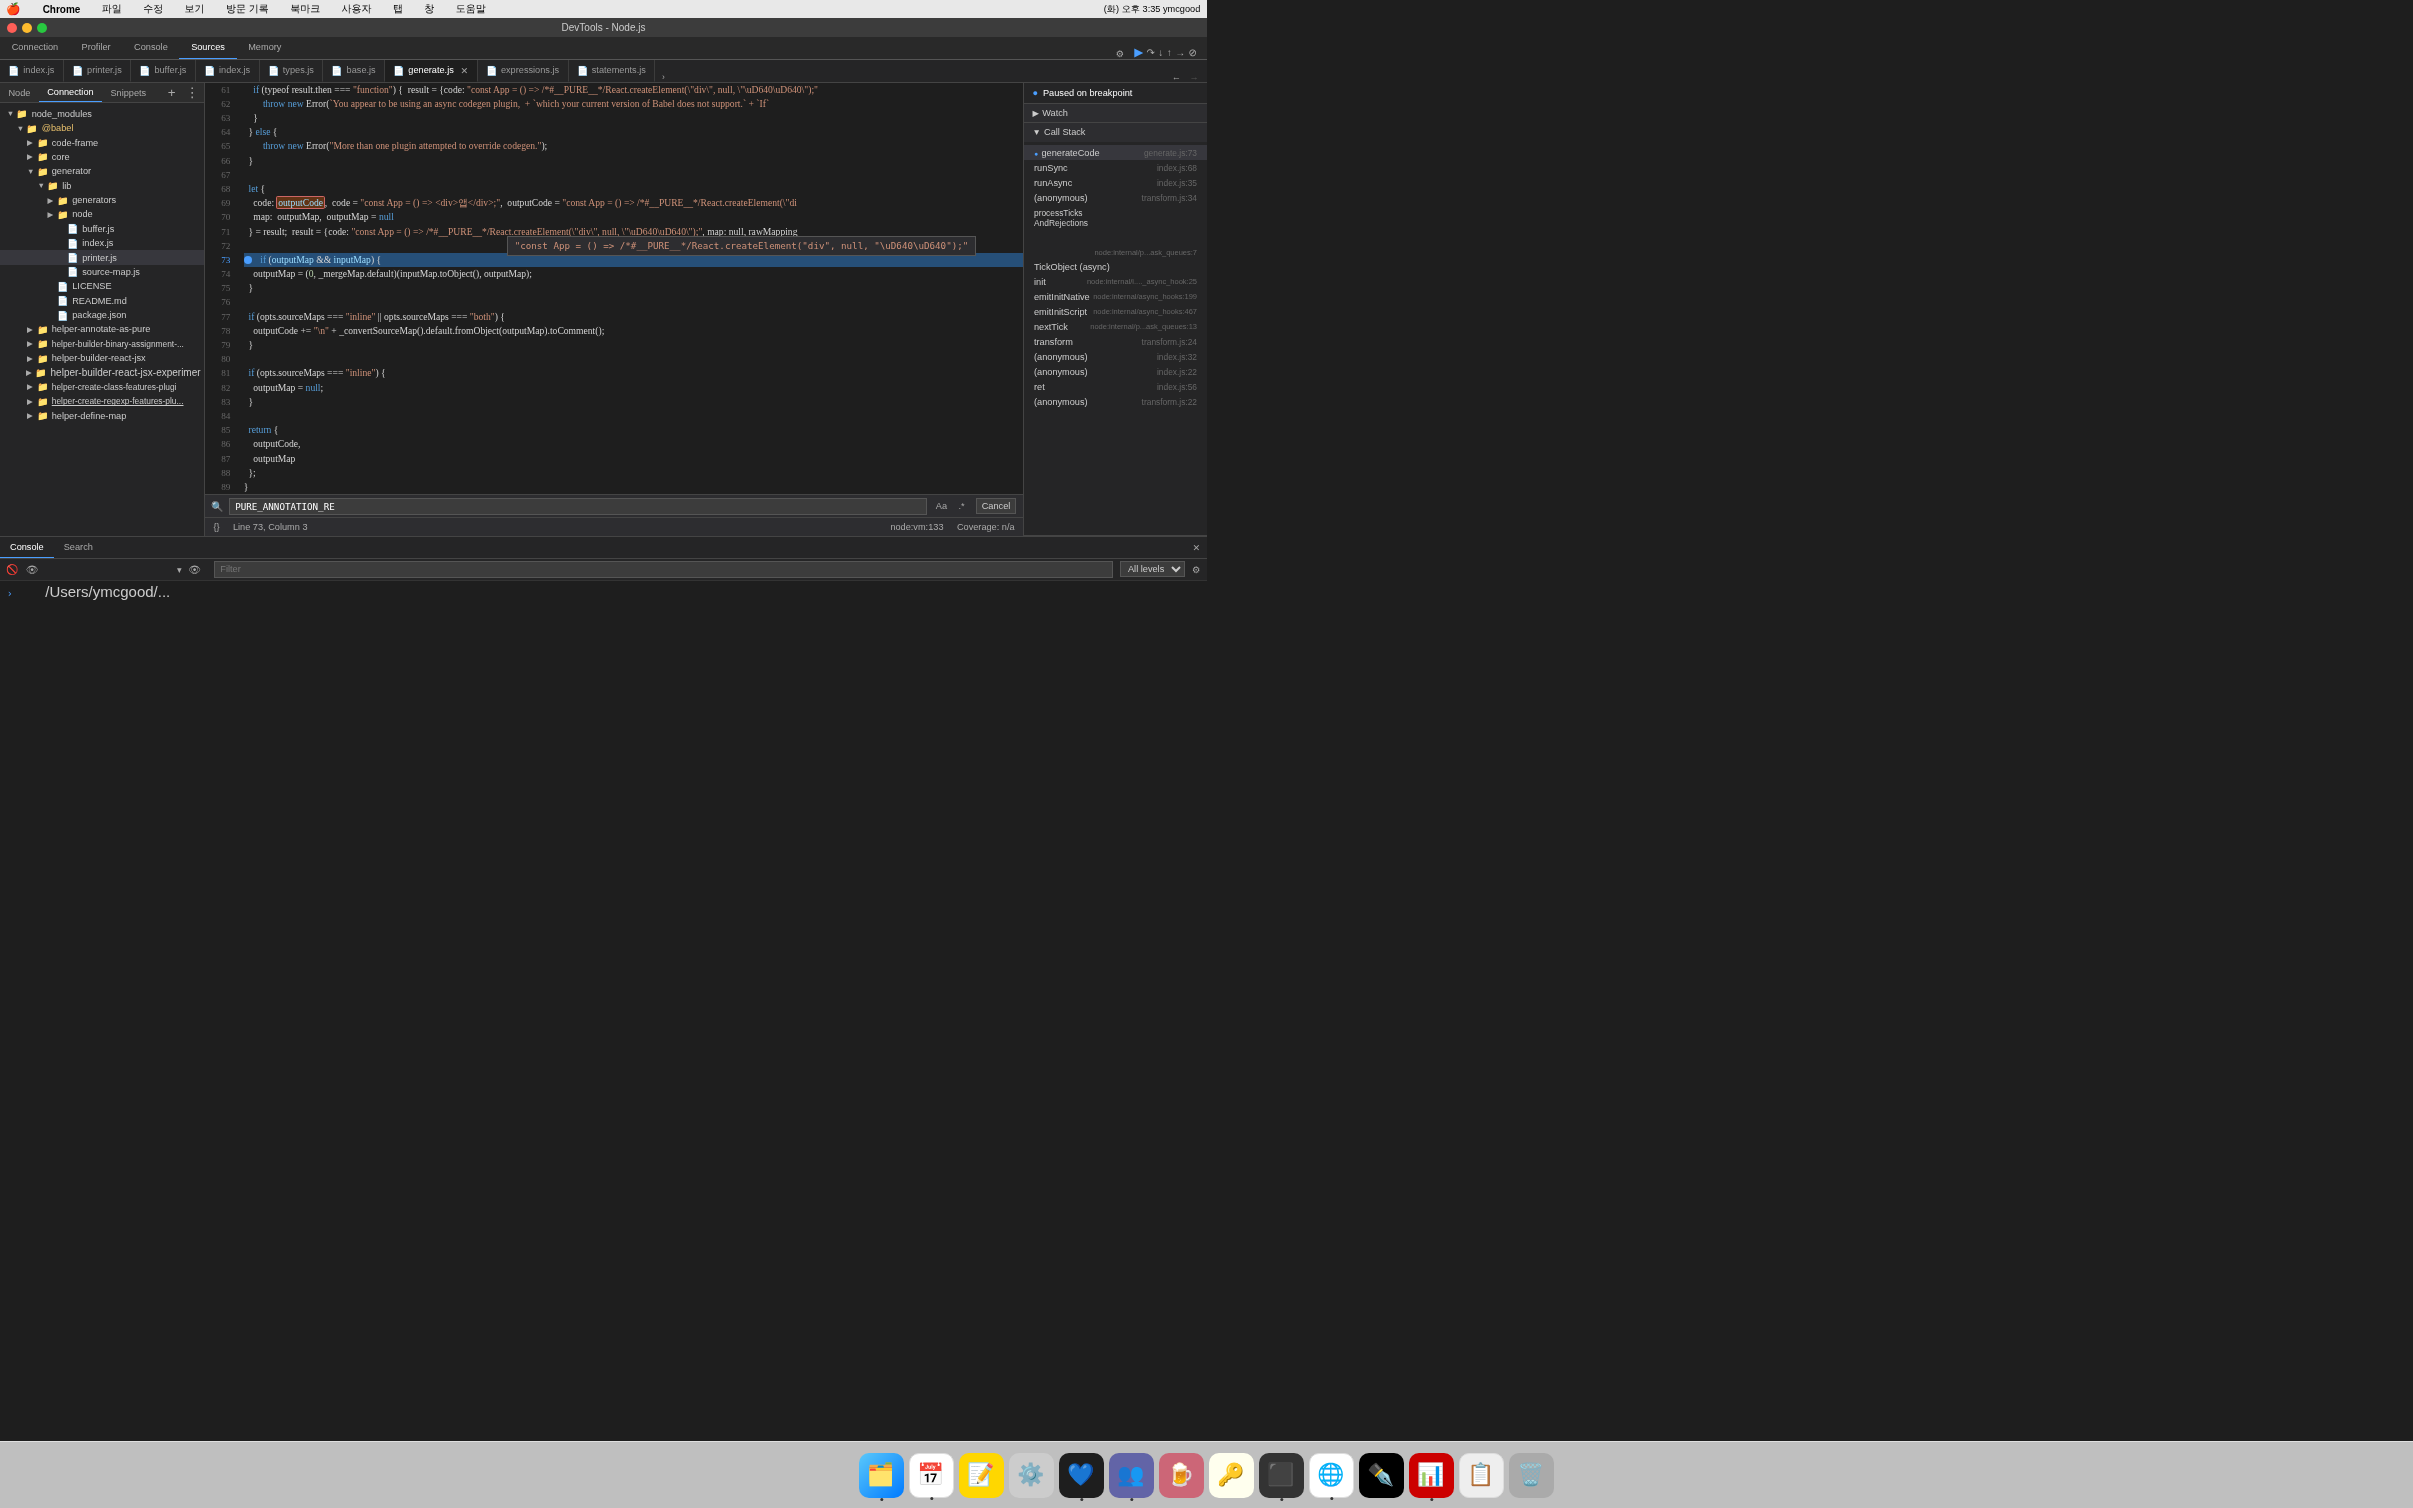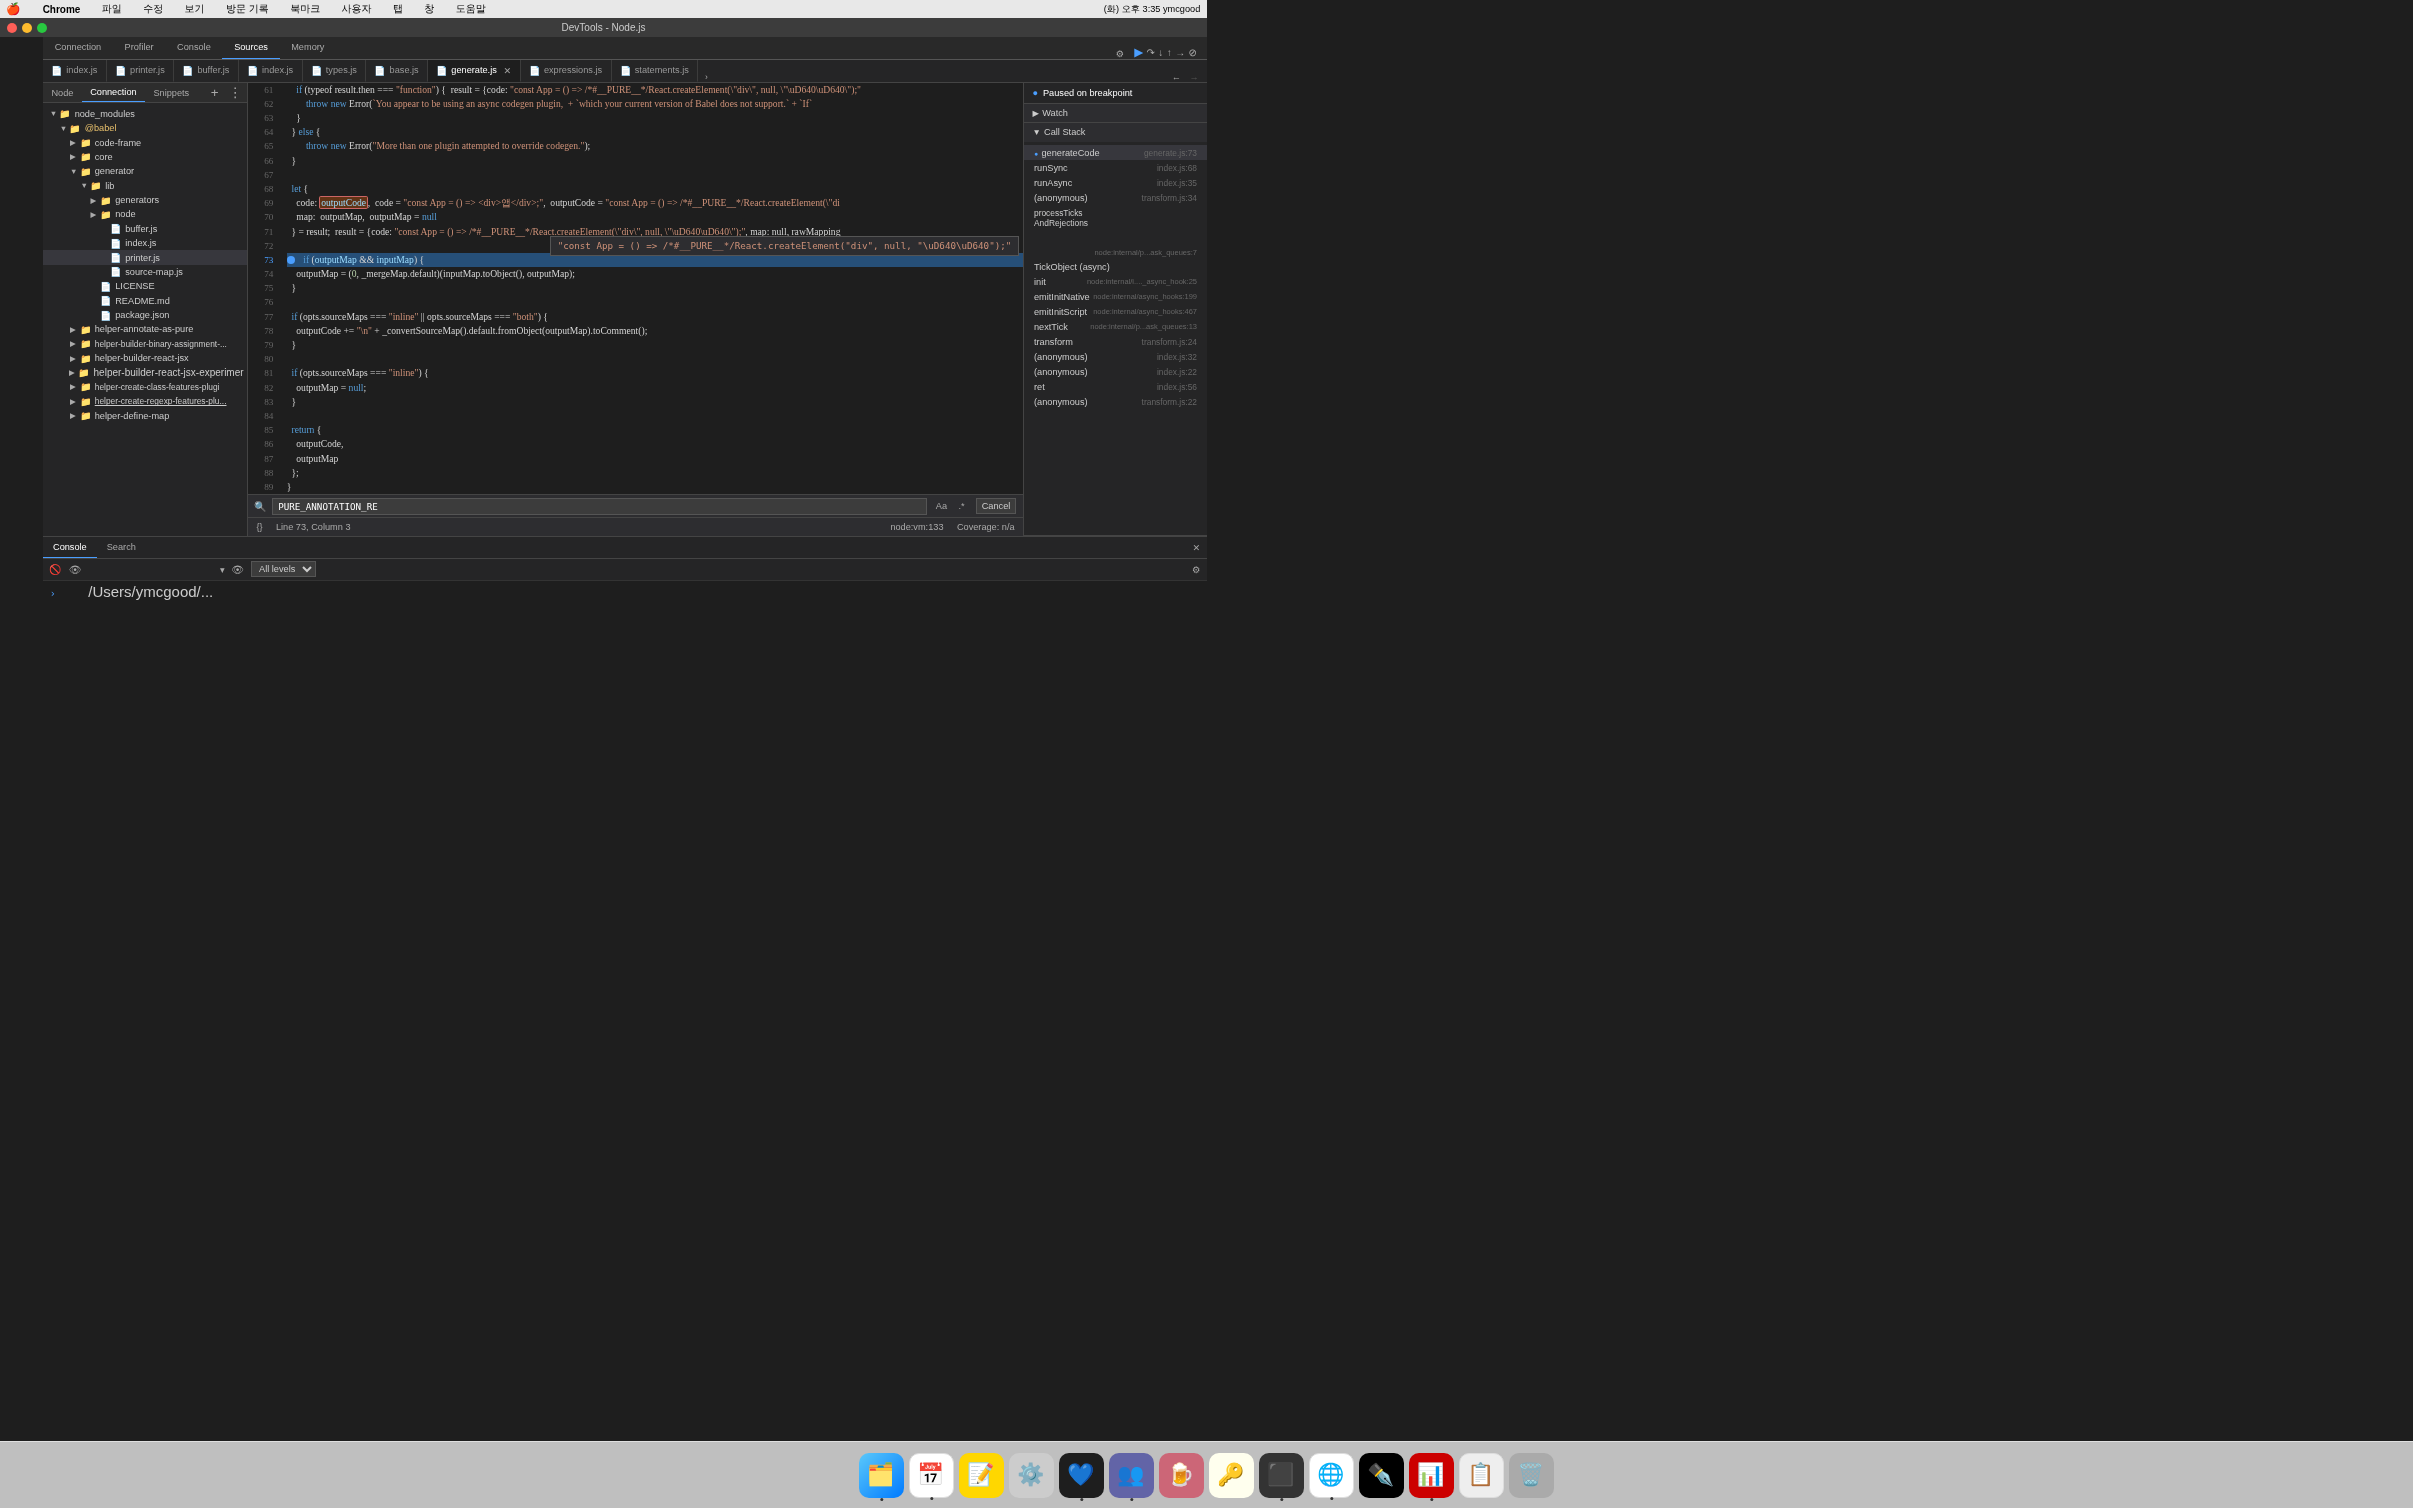--- a/index.html
+++ b/index.html
@@ -137,21 +137,21 @@
 
 <div class="titlebar">
   <div class="traffic-lights">
     <div class="traffic-light tl-red"></div>
     <div class="traffic-light tl-yellow"></div>
     <div class="traffic-light tl-green"></div>
   </div>
   <span>DevTools - Node.js</span>
 </div>
 
-<div style="display:flex;flex-direction:column;height:calc(754px - 37px);padding-left:43px;">
+<div style="display:flex;flex-direction:column;height:calc(754px - 37px);">
 
   <div class="devtools-tabs">
     <div class="devtools-tab">Connection</div>
     <div class="devtools-tab">Profiler</div>
     <div class="devtools-tab">Console</div>
     <div class="devtools-tab active">Sources</div>
     <div class="devtools-tab">Memory</div>
     <div class="devtools-tab-settings">⚙</div>
     <div style="display:flex;gap:3.4px;align-items:center;margin-left:3.4px;">
       <div style="color:#4a9eff;cursor:pointer;font-size:11.7px;">▶</div>
@@ -553,20 +553,21 @@
         <div class="bottom-tab active">Console</div>
         <div class="bottom-tab">Search</div>
         <div class="bottom-tab-close">✕</div>
       </div>
       <div class="bottom-toolbar">
         <div style="color:#aaa;cursor:pointer;font-size:10px;">🚫</div>
         <div style="color:#aaa;cursor:pointer;font-size:10px;">👁</div>
         <div style="color:#ccc;font-size:15px;cursor:pointer;margin-top:45px;">/Users/ymcgood/...</div>
         <div style="color:#aaa;cursor:pointer;">▾</div>
         <div style="color:#aaa;cursor:pointer;font-size:10px;">👁</div>
+        <input class="filter-input" style="margin-left: 6.7px; flex: 1 1 0%; background: rgb(60, 60, 60); border: 0.8px solid rgb(85, 85, 85); color: rgb(204, 204, 204); padding: 1.7px 5px; font-size: 9.2px; height: 17px; outline: none;" placeholder="Filter">
         <select style="background:#3c3c3c;border:0.8px solid #555;color:#ccc;font-size:9.2px;padding:0.8px 3.4px;">
           <option>All levels</option>
         </select>
         <div style="color:#aaa;cursor:pointer;margin-left:auto;">⚙</div>
       </div>
       <div class="bottom-content">
         <div class="console-prompt">
           <span class="console-caret" style="color:#4a9eff;">›</span>
           <span style="color:#ccc;min-width:168px;"></span>
         </div>

